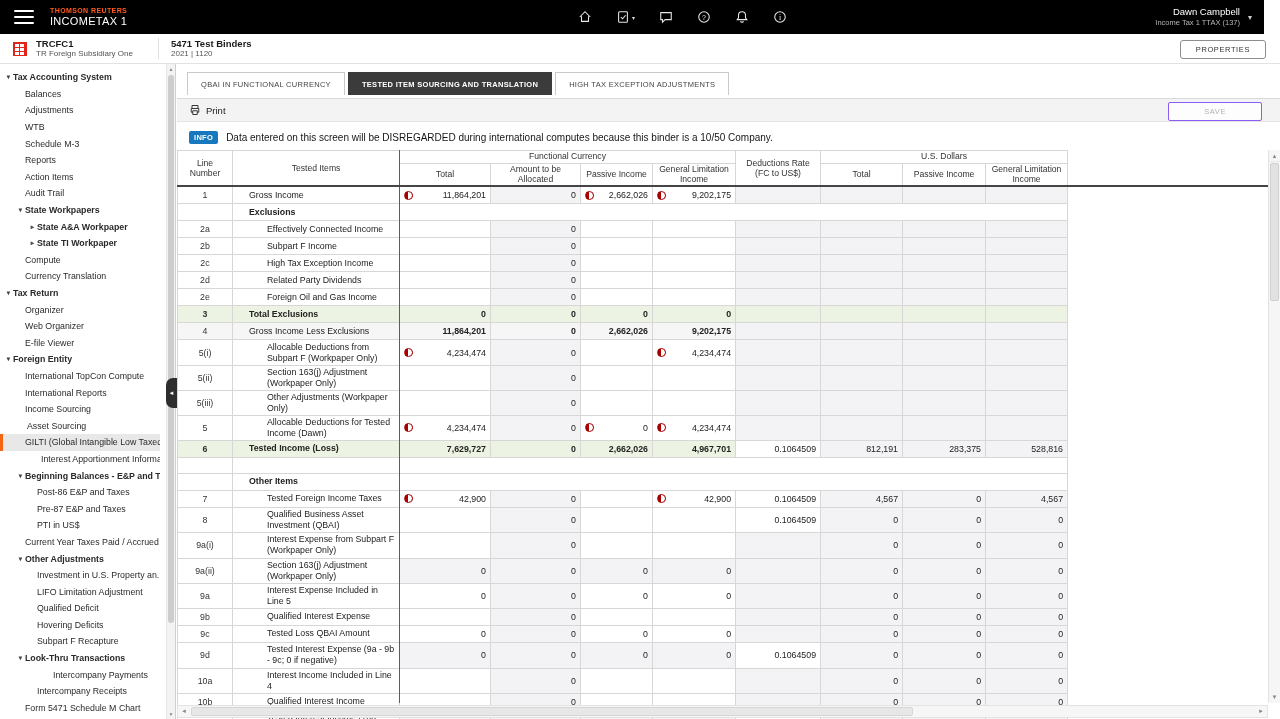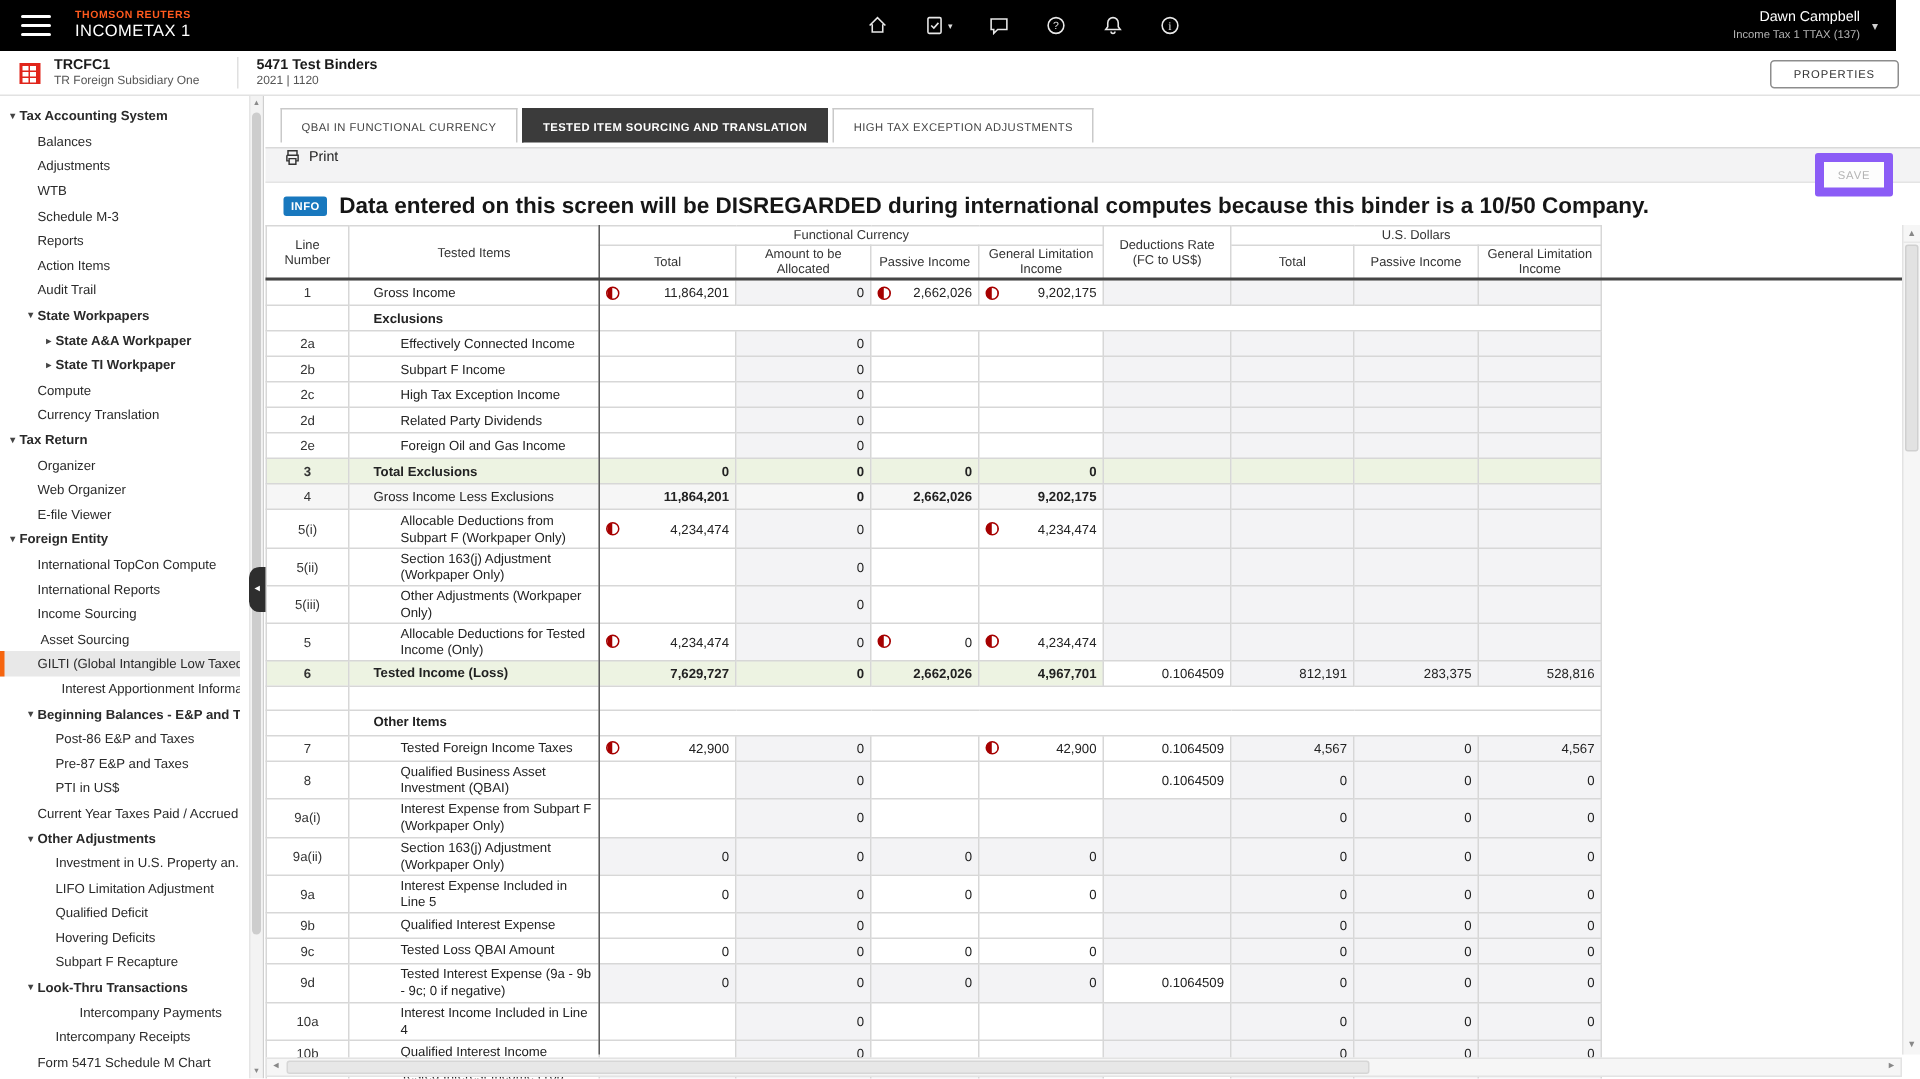--- a/index.html
+++ b/index.html
@@ -50,27 +50,27 @@
   .sb-scroll .up { top:0; } .sb-scroll .dn { bottom:0; }
   .sb-scroll .thumb { position:absolute; left:1px; top:11px; width:6px; height:548px; background:#cdcdcd; border-radius:3px; cursor:pointer; }
 
   .collapse-handle { position:absolute; left:166px; top:314px; width:11px; height:30px; background:#2e2e2e; border-radius:7px 0 0 7px; display:flex; align-items:center; justify-content:center; color:#fff; font-size:6px; cursor:pointer; z-index:5; }
 
   
   .main { position:absolute; left:177px; top:0; width:1103px; height:655px; background:#fff; }
   .tabs { height:34px; padding:8px 0 0 10px; background:#fff; }
   .tab { display:inline-block; padding:7px 13px 6px 13px; font-size:7.5px; letter-spacing:.3px; color:#444; background:#fff; border:1px solid #c9c9c9; border-bottom:none; margin-right:3px; cursor:pointer; vertical-align:bottom; }
   .tab.active { background:#3b3b3b; color:#fff; border-color:#3b3b3b; font-weight:bold; }
-  .printbar { position:relative; height:24px; background:#f3f3f4; border-top:1px solid #d9d9d9; border-bottom:1px solid #e4e4e4; display:flex; padding-left:12px; gap:5px; }
+  .printbar { position:relative; height:24px; background:#f3f3f4; border-top:1px solid #d9d9d9; border-bottom:1px solid #e4e4e4; display:flex; align-items:center; padding-left:12px; gap:5px; }
   .printbar .plabel { font-size:9.5px; color:#222; cursor:pointer; }
   .print-icon { color:#333; cursor:pointer; display:flex; }
-  .save-btn { position:absolute; right:18px; top:3px; padding:4px 9px; font-size:7.5px; letter-spacing:.6px; color:#b3b3b3; background:#fdfdfd; border:6px solid #8b5cf6; border-radius:2px; cursor:default; }
+  .save-btn { position:absolute; right:18px; top:3px; padding:4px 35px; font-size:7.5px; letter-spacing:.6px; color:#b3b3b3; background:#fdfdfd; border:1px solid #8b5cf6; border-radius:2px; cursor:default; }
   .info-banner { display:flex; align-items:center; gap:8px; margin:9px 0 0 12px; height:13px; }
   .info-badge { background:#1878be; color:#fff; font-size:7.5px; font-weight:bold; padding:2px 5px; border-radius:2px; letter-spacing:.3px; flex:none; }
-  .info-msg { font-size:15px; font-weight:700; color:#161616; }
+  .info-msg { font-size:10px; font-weight:400; color:#161616; }
 
   
   .table-zone { position:absolute; top:86px; left:0; }
   table.grid { border-collapse:collapse; table-layout:fixed; width:890px; font-size:8.8px; color:#222; }
   table.grid th, table.grid td { border:1px solid #d7d7d7; padding:1px 4px; }
   table.grid thead th { background:#fff; font-weight:normal; color:#333; text-align:center; font-size:8.6px; line-height:1.15; }
   tr.grp th { height:13px; }
   tr.sub th { height:23px; }
   td.ln { text-align:center; color:#333; }
   td.lbl { text-align:left; }
@@ -924,21 +924,21 @@
                 </td>
                 <td class="cell c-g">
                   <div class="cellflex">
                     <span class="val"></span>
                   </div>
                 </td>
               </tr>
               <tr>
                 <td class="ln">5</td>
                 <td class="lbl">
-                  <span class="lab ind1">Allocable Deductions for Tested Income (Only)</span>
+                  <span class="lab ind1">Allocable Deductions for Tested Income (Dawn)</span>
                 </td>
                 <td class="cell c-w">
                   <div class="cellflex">
                     <span class="ind-icon"></span>
                     <span class="val">4,234,474</span>
                   </div>
                 </td>
                 <td class="cell c-g">
                   <div class="cellflex">
                     <span class="val">0</span>

